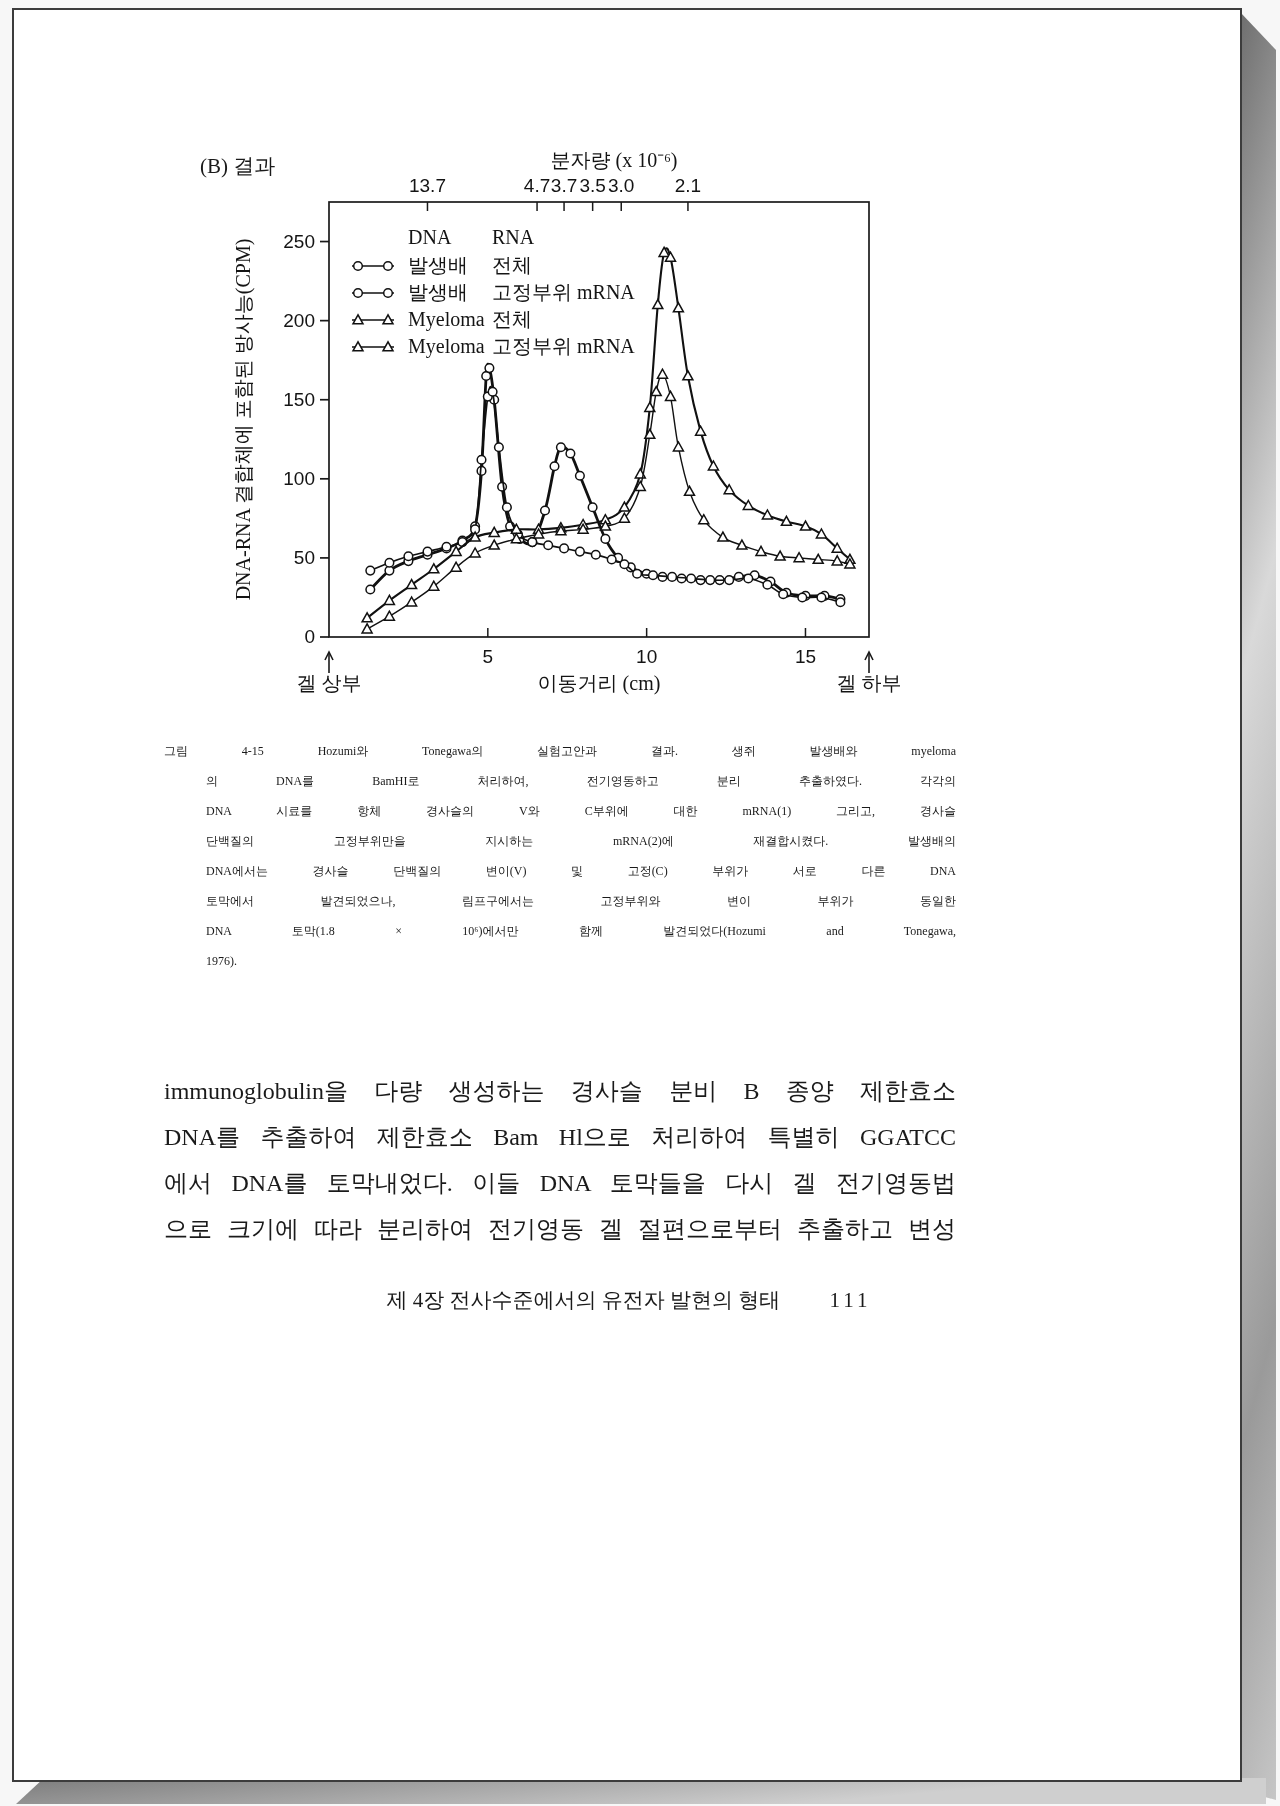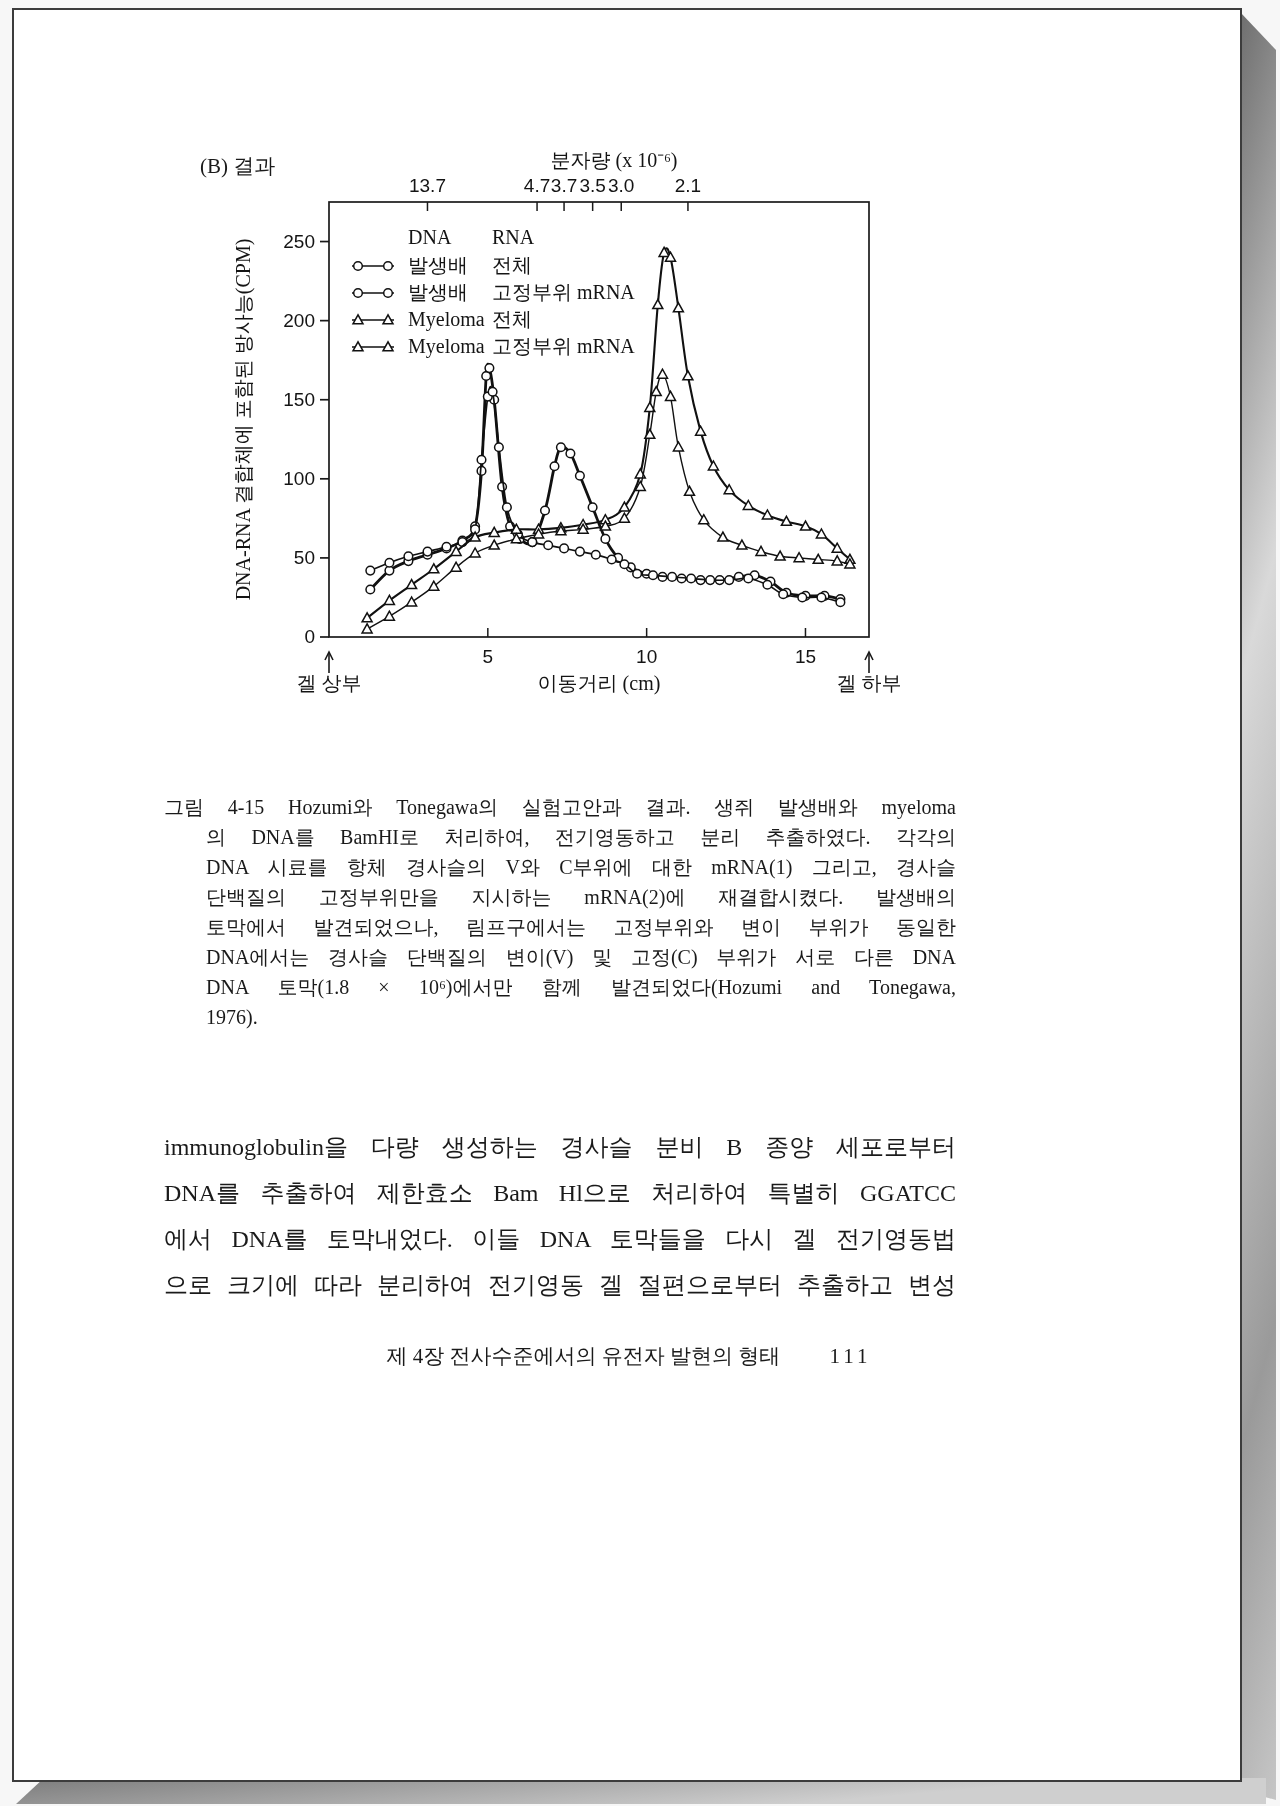--- a/index.html
+++ b/index.html
@@ -21,21 +21,21 @@
     background:#fff; border:2px solid #3c3c3c; z-index:1;
   }
   .page-content { position:relative; width:100%; height:100%; padding:140px 0 0 150px; }
 
   .figure { position:relative; width:760px;text-align:right; }
   .fig-part-label { position:absolute; left:36px; top:2px; font-size:21px; }
 
   svg .tnum { font-family:"Liberation Sans", sans-serif; font-size:19px; fill:#141414; }
   svg .tkor { font-family:"Liberation Serif", serif; font-size:20px; fill:#141414; }
 
-  .caption { width:792px; margin-top:86px; font-size:20px; line-height:30px; }
+  .caption { width:792px; margin-top:30px; font-size:12px; line-height:30px; }
   .cap-line { text-align:justify; }
   .cap-line.jl { text-align-last:justify; }
   .cap-line.indent { padding-left:42px; }
 
   .body-text { width:792px; margin-top:92px; font-size:24px; line-height:46px; }
   .body-line { text-align:justify; text-align-last:justify; }
 
   .footer { margin-top:34px; width:930px; text-align:center; font-size:21px; }
   .footer .chap { }
   .footer .page-num { letter-spacing:4px; margin-left:44px; }
@@ -286,28 +286,28 @@
             <text x="268" y="203" class="tkor">고정부위 mRNA</text>
           </g>
         </svg>
     </div>
 
     <div class="caption">
       <div class="cap-line jl">그림 4-15  Hozumi와 Tonegawa의 실험고안과 결과. 생쥐 발생배와 myeloma</div>
       <div class="cap-line jl indent">의 DNA를 BamHI로 처리하여, 전기영동하고 분리 추출하였다. 각각의</div>
       <div class="cap-line jl indent">DNA 시료를 항체 경사슬의 V와 C부위에 대한 mRNA(1) 그리고, 경사슬</div>
       <div class="cap-line jl indent">단백질의 고정부위만을 지시하는 mRNA(2)에 재결합시켰다. 발생배의</div>
+      <div class="cap-line jl indent">DNA에서는 경사슬 단백질의 변이(V) 및 고정(C) 부위가 서로 다른 DNA</div>
       <div class="cap-line jl indent">토막에서 발견되었으나, 림프구에서는 고정부위와 변이 부위가 동일한</div>
-      <div class="cap-line jl indent">DNA에서는 경사슬 단백질의 변이(V) 및 고정(C) 부위가 서로 다른 DNA</div>
       <div class="cap-line jl indent">DNA 토막(1.8 × 10⁶)에서만 함께 발견되었다(Hozumi and Tonegawa,</div>
       <div class="cap-line indent">1976).</div>
     </div>
 
     <div class="body-text">
-      <div class="body-line">immunoglobulin을 다량 생성하는 경사슬 분비 B 종양 세포로부터</div>
+      <div class="body-line">immunoglobulin을 다량 생성하는 경사슬 분비 B 종양 제한효소</div>
       <div class="body-line">DNA를 추출하여 제한효소 Bam Hl으로 처리하여 특별히 GGATCC</div>
       <div class="body-line">에서 DNA를 토막내었다. 이들 DNA 토막들을 다시 겔 전기영동법</div>
       <div class="body-line">으로 크기에 따라 분리하여 전기영동 겔 절편으로부터 추출하고 변성</div>
     </div>
 
     <div class="footer">
       <span class="chap">제 4장</span>
       <span class="ftitle">전사수준에서의 유전자 발현의 형태</span>
       <span class="page-num">111</span>
     </div>

